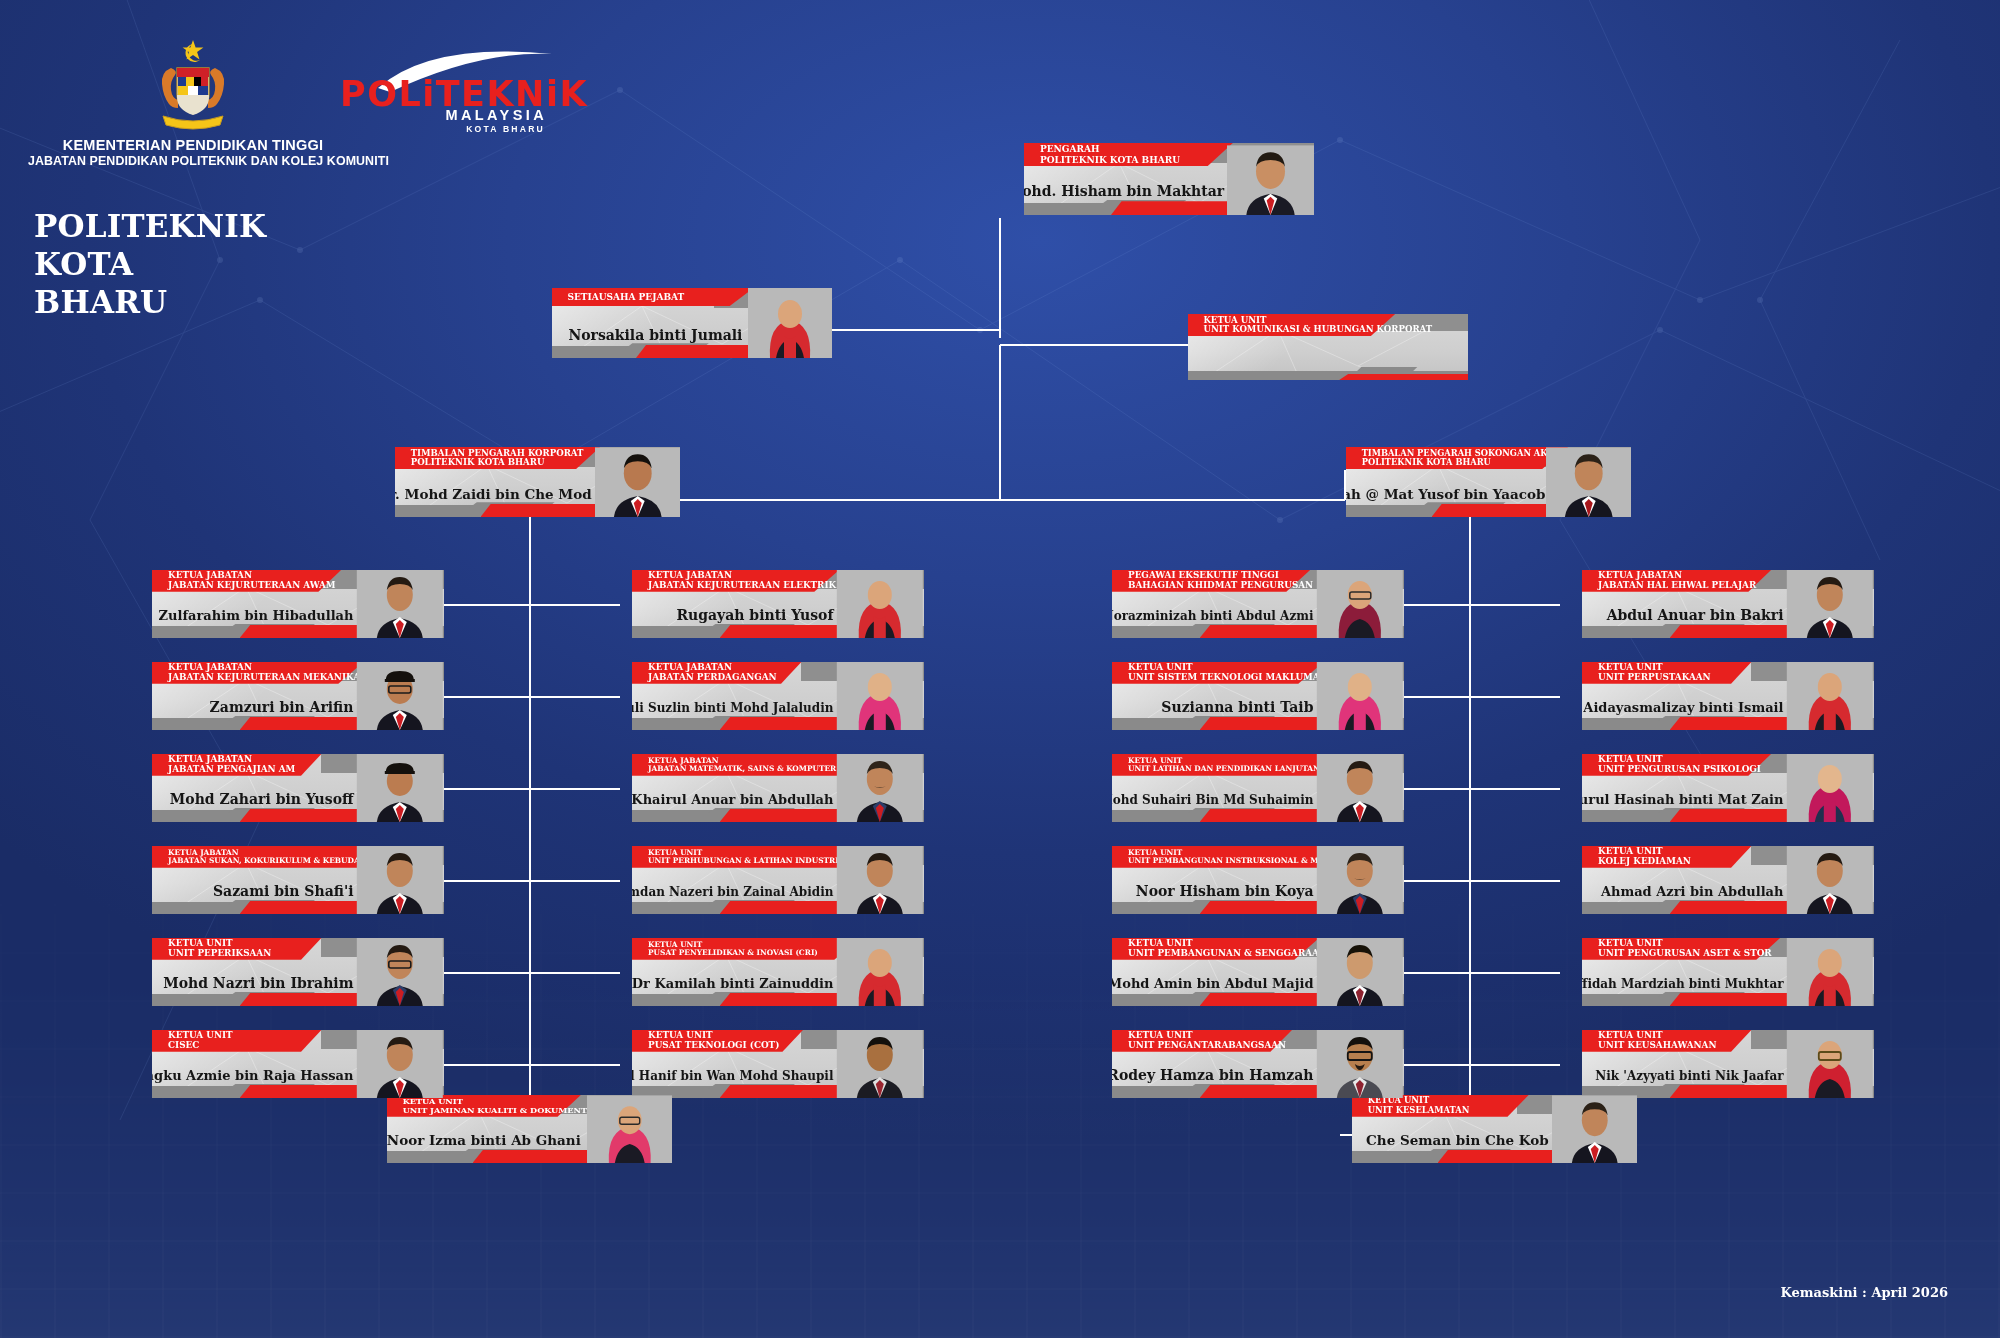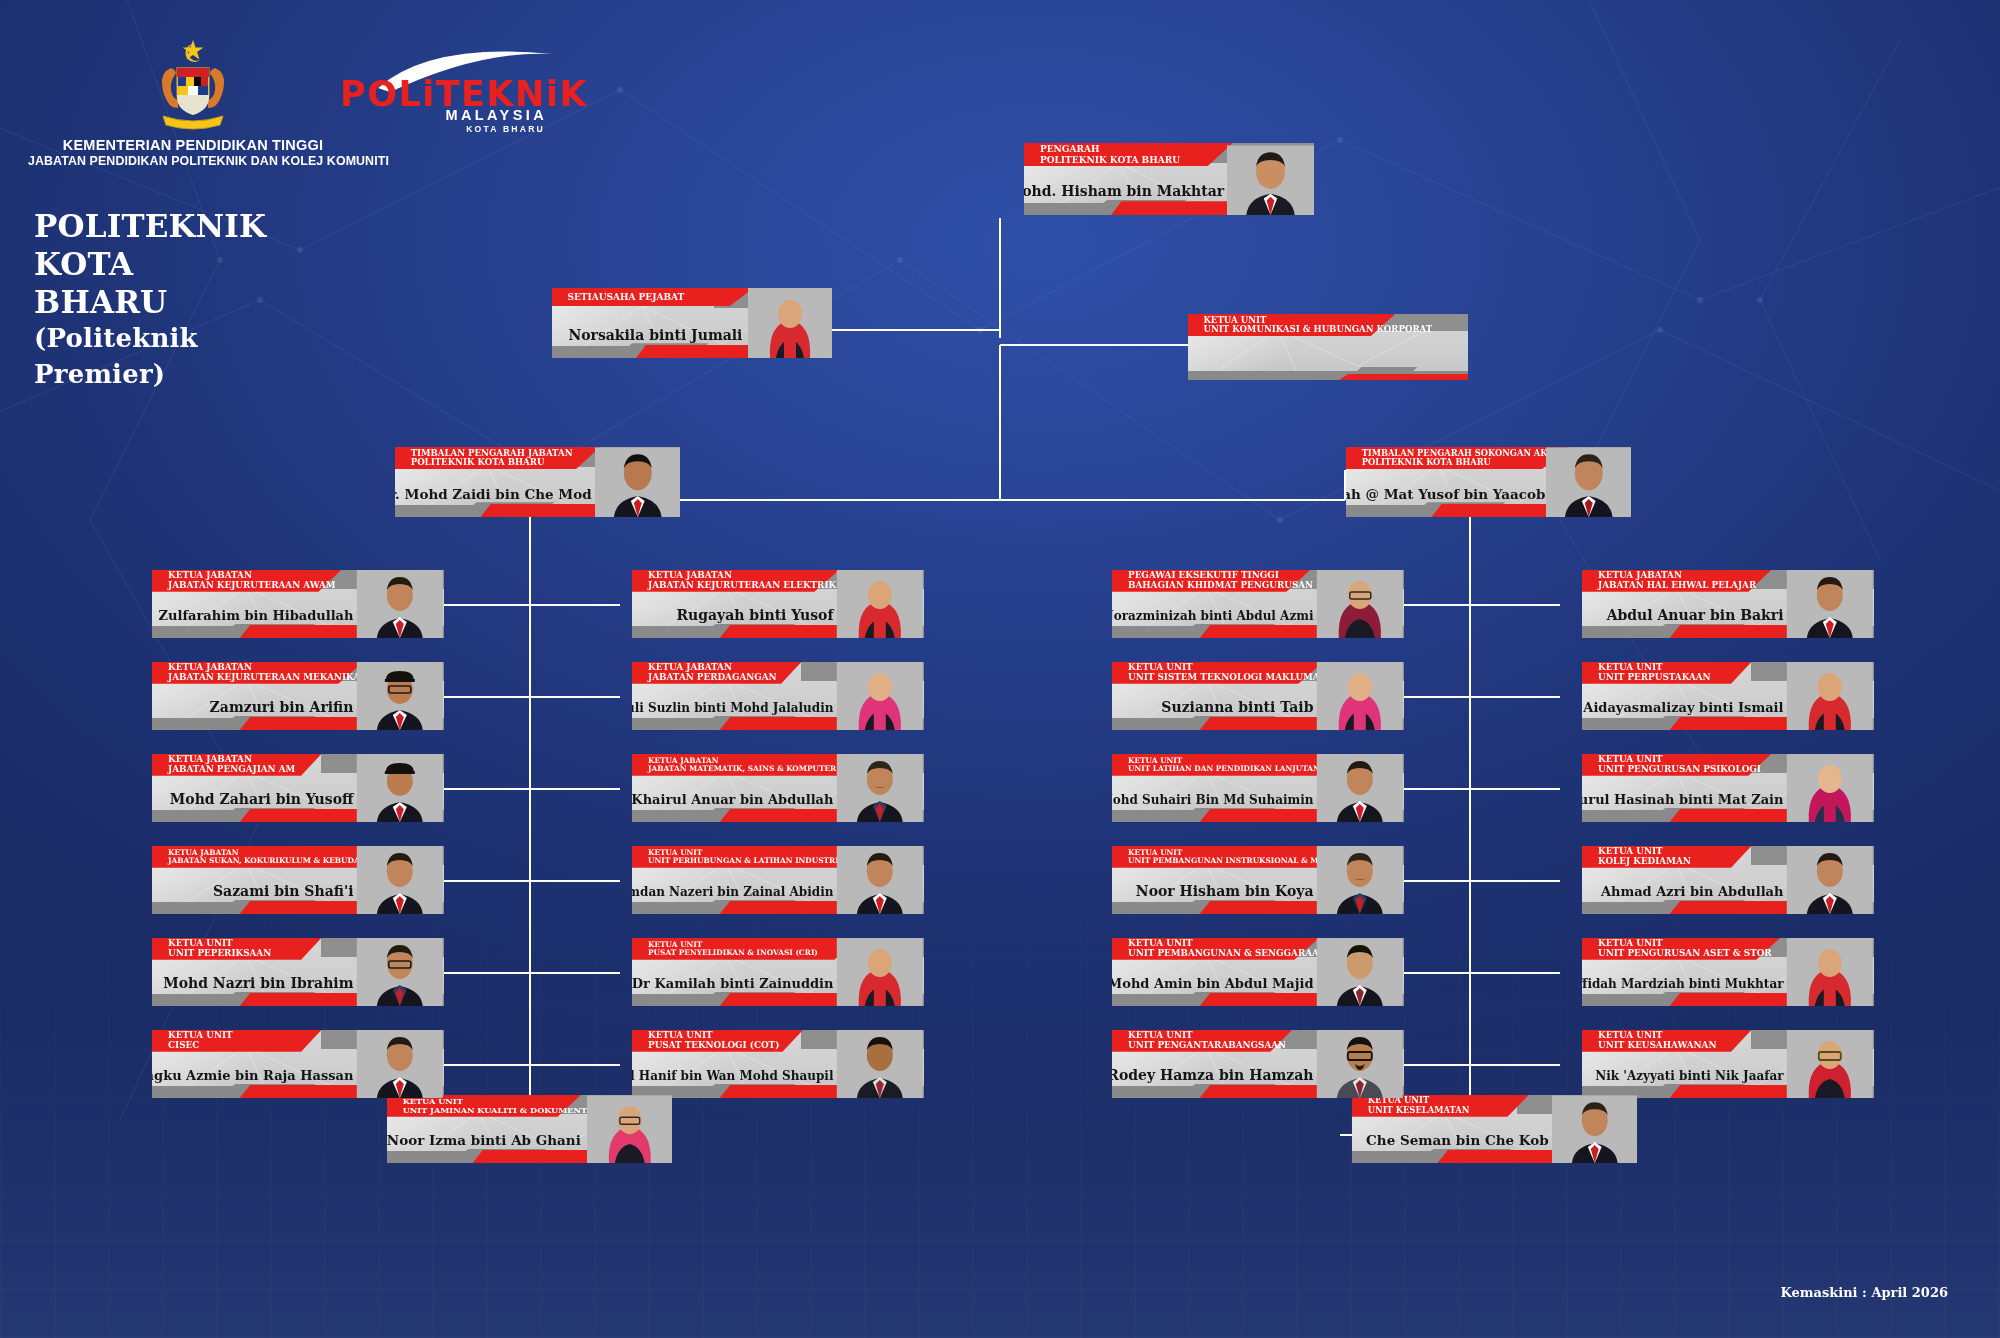--- a/index.html
+++ b/index.html
@@ -316,21 +316,20 @@
       <svg width="215" height="46" viewBox="0 0 215 46" style="position:absolute;left:20px;top:-4px;">
         <path d="M18 40 Q70 -6 192 6 Q120 2 30 44 Z" fill="#ffffff"></path>
       </svg>
       <div class="poli-word">POLiTEKNiK</div>
       <div class="poli-malaysia">MALAYSIA</div>
       <div class="poli-sub">KOTA BHARU</div>
     </div>
 
     <div class="title-block">
       <div class="title-2">POLITEKNIK KOTA BHARU</div>
-      <div class="title-3">(Politeknik Premier)</div>
     </div>
   </div>
 
   <svg id="connectors" viewBox="0 0 2000 1338" preserveAspectRatio="none">
     <g stroke="#ffffff" stroke-width="2.4" fill="none" shape-rendering="crispEdges">
 
       <path d="M1000 218 L1000 338"></path>
 
       <path d="M678 330 L1000 330"></path>
       <path d="M1000 345 L1340 345"></path>
@@ -465,21 +464,21 @@
     <svg class="facets" viewBox="0 0 285 70" preserveAspectRatio="none">
       <g stroke="#ffffff" stroke-width=".8" fill="none" opacity=".7">
         <path d="M18 70 L92 18 L172 56 L246 12"></path>
           <path d="M92 18 L116 70"></path>
       </g>
     </svg>
     <div class="top-grey"></div>
     <div class="bot-grey"></div>
     <div class="ribbon"></div>
     <div class="ribbon-txt">
-      <div class="ribbon-l1" style="font-size:8.6px">TIMBALAN PENGARAH JABATAN</div>
+      <div class="ribbon-l1" style="font-size:8.6px">TIMBALAN PENGARAH KORPORAT</div>
       <div class="ribbon-l2" style="font-size:8.6px">POLITEKNIK KOTA BHARU</div>
     </div>
     <div class="grey-wedge"></div>
     <div class="red-slash"></div>
     <div class="pname" style="font-size:13.5px;right:31%;bottom:22%;">Ir. Mohd Zaidi bin Che Mod</div>
     <div class="photo" style="width:30%;">
       <svg viewBox="0 0 86 70" preserveAspectRatio="xMidYMax meet">
         <rect width="86" height="70" fill="#b9b9b9"></rect>
         <ellipse cx="43" cy="26" rx="14" ry="17" fill="#b8794f"></ellipse>
         <path d="M29 21 q2 -14 14 -14 q12 0 14 14 q-3 -7 -14 -7 q-11 0 -14 7z" fill="#14100c"></path>

